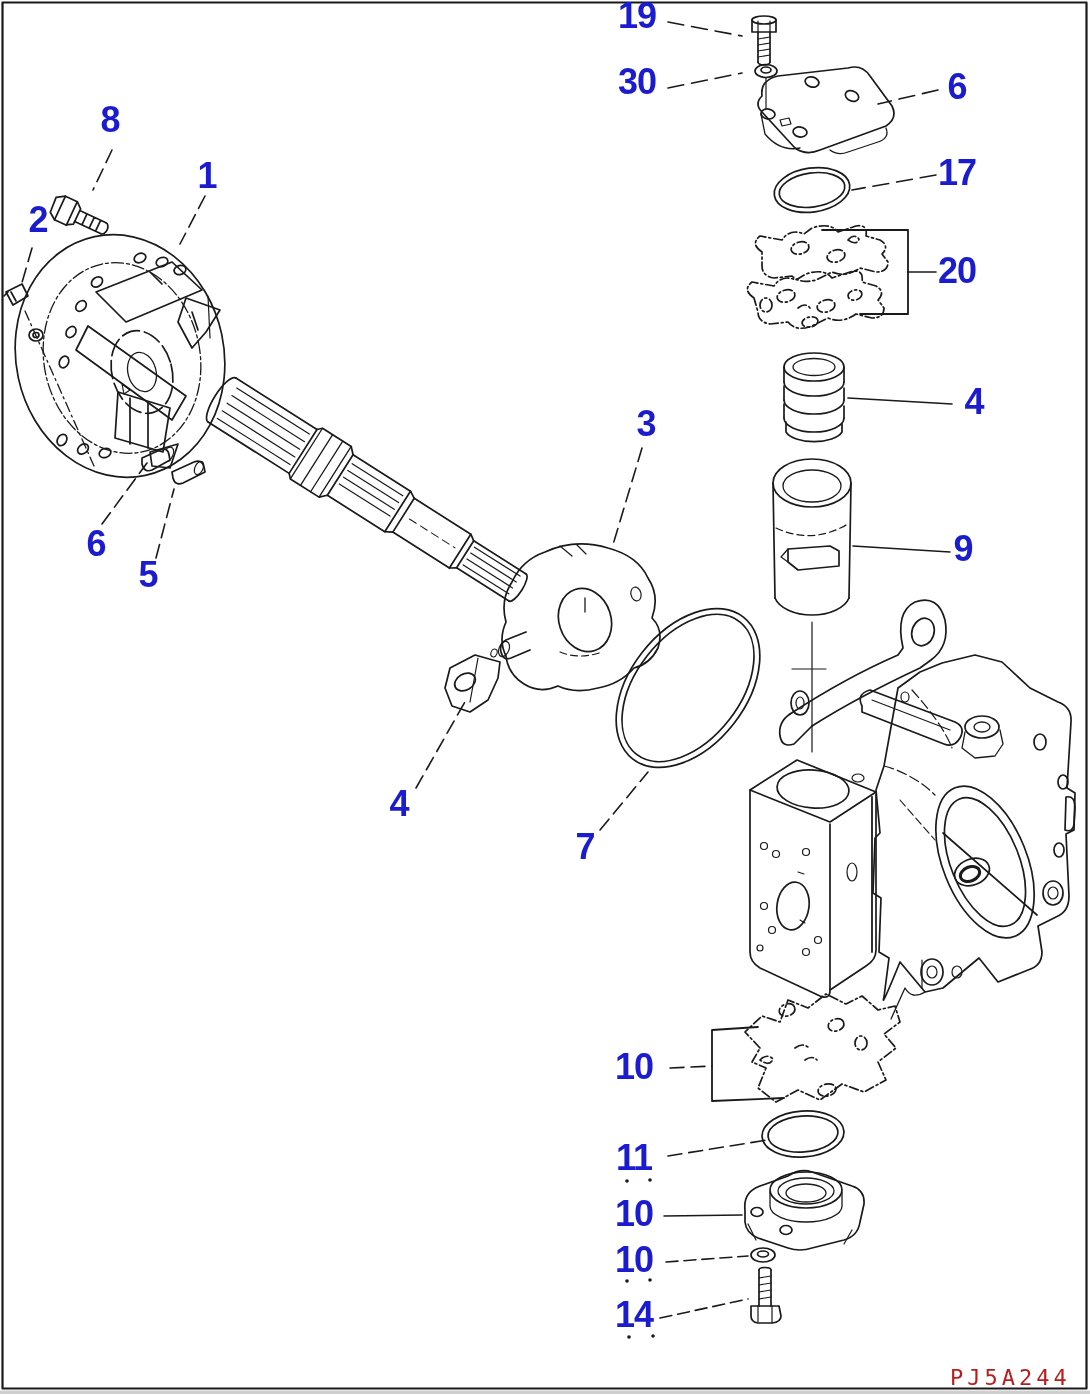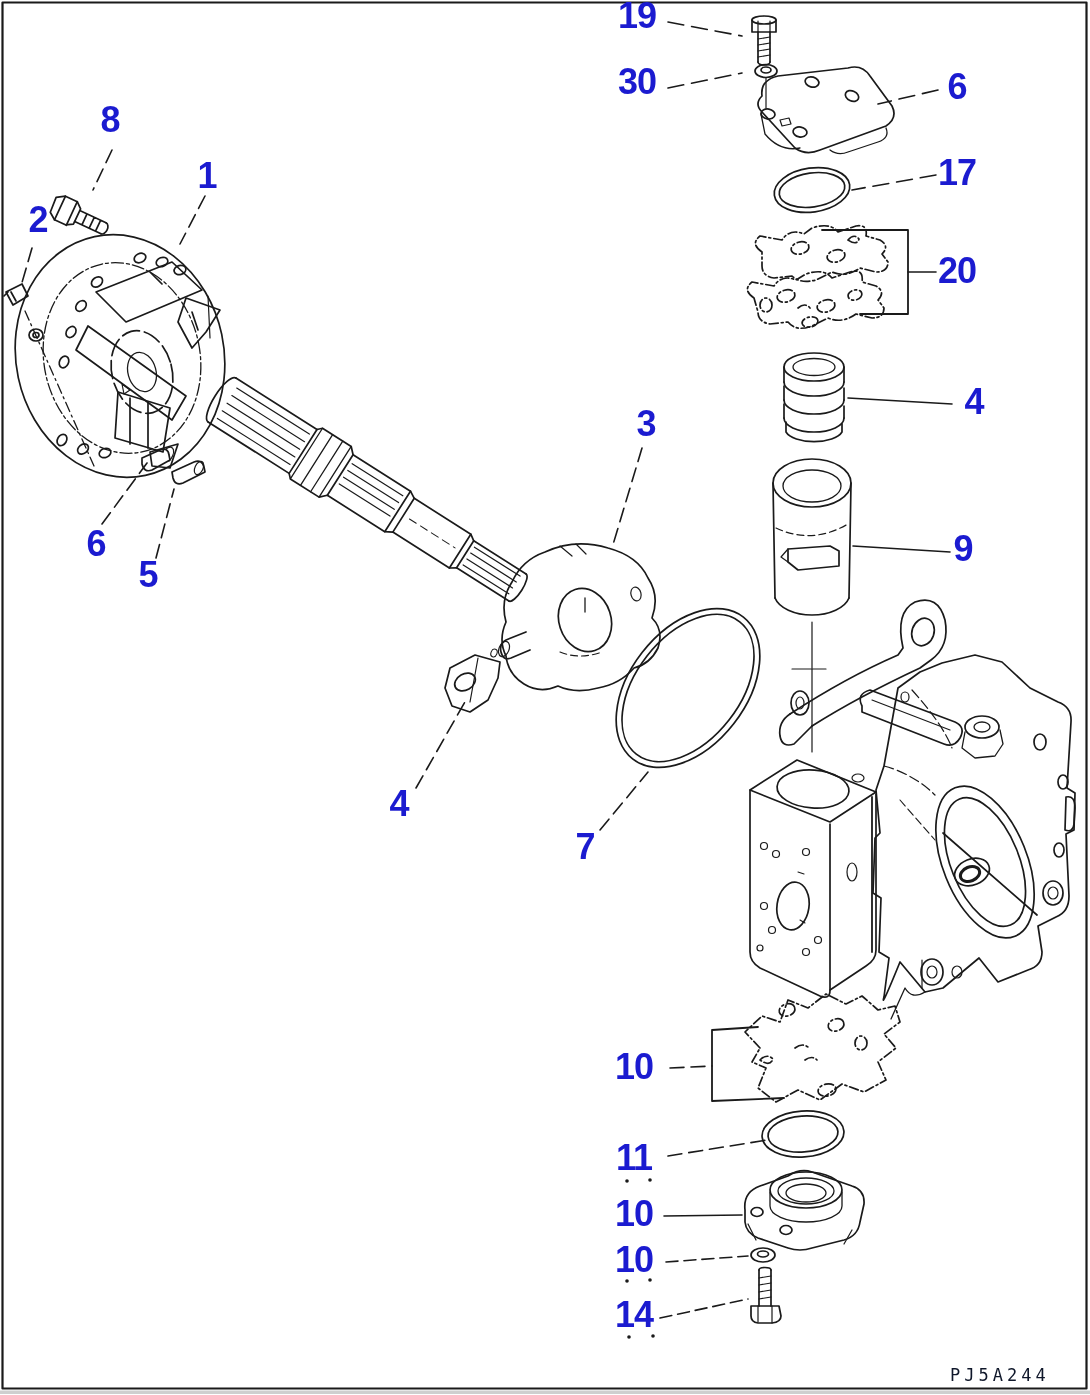--- a/index.html
+++ b/index.html
@@ -20,23 +20,23 @@
     line-height:1;
     letter-spacing:-1px;
     color:#1b1bd0;
     white-space:nowrap;
     user-select:none;
   }
   .figure-code{
     position:absolute;
     left:950px;top:1365px;
     font-family:"DejaVu Sans Mono", monospace;
-    font-size:17px;
+    font-size:22px;
     letter-spacing:4px;
-    color:#0f172a;
+    color:#b91c1c;
     white-space:nowrap;
   }
 </style>
 </head>
 <body>
 
 <div class="page">
 
 <svg class="drawing" width="1090" height="1395" viewBox="0 0 1090 1395" fill="none" stroke="#1a1a1a" stroke-width="1.7" stroke-linecap="round" stroke-linejoin="round">
 

